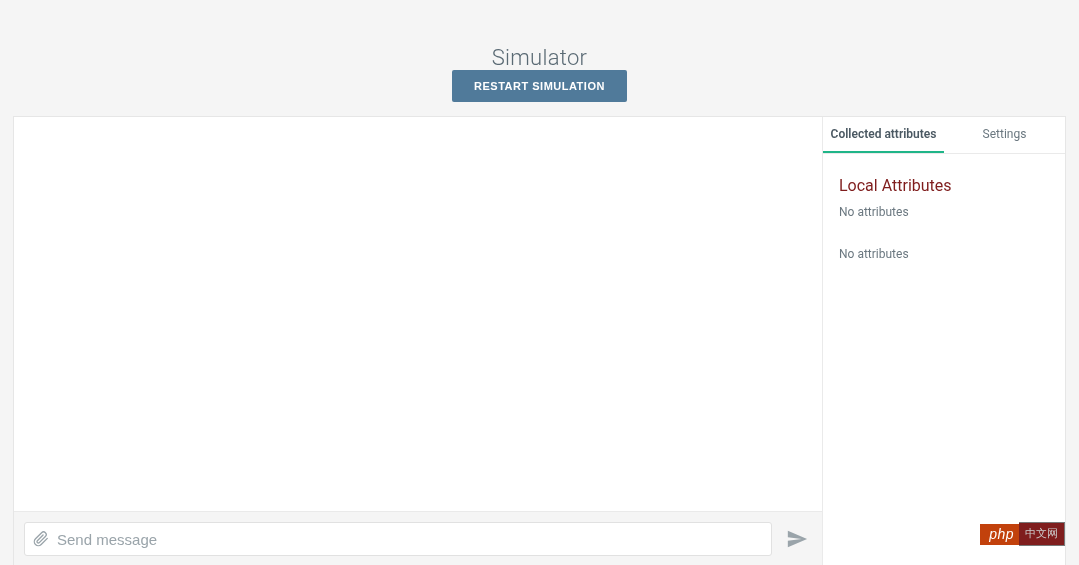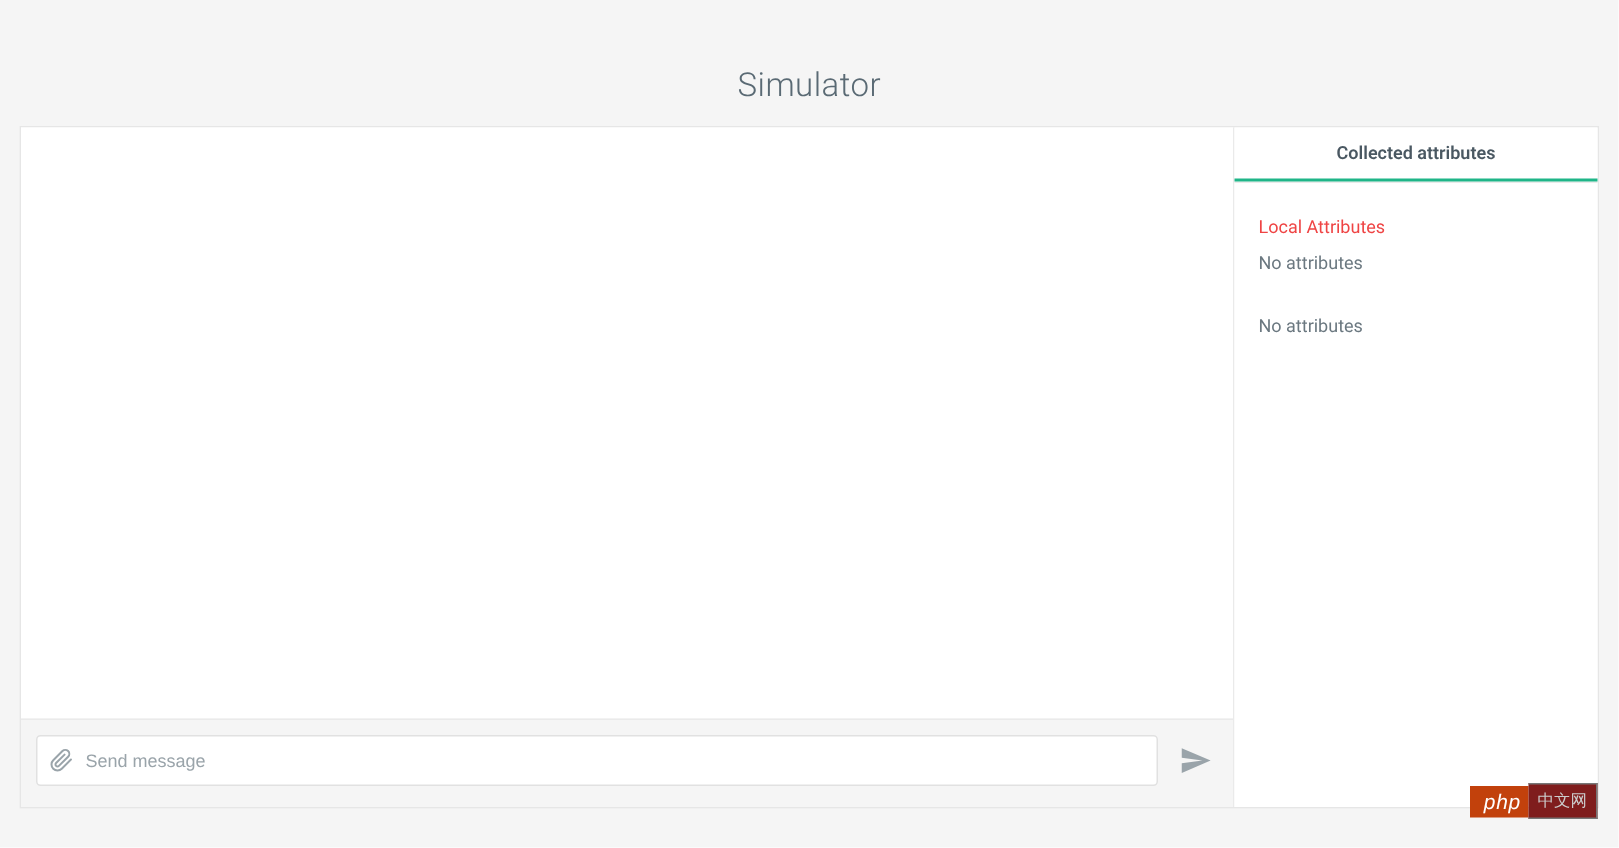--- a/index.html
+++ b/index.html
@@ -82,21 +82,21 @@
       color: #9aa4aa;
       margin-right: 8px;
       display: flex;
       align-items: center;
     }
     .message-input {
       flex: 1;
       border: none;
       outline: none;
       background: transparent;
-      font-size: 12px;
+      font-size: 15px;
       color: #ef4444;
       height: 100%;
     }
     .message-input::placeholder {
       color: #9aa4aa;
     }
     .send-button {
       background: none;
       border: none;
       cursor: pointer;
@@ -126,22 +126,22 @@
     }
     .tab.active {
       color: #4a5862;
       font-weight: 600;
       border-bottom: 2px solid #1fb588;
     }
     .tab-content {
       padding: 22px 16px;
     }
     .section-heading {
-      font-size: 12px;
-      color: #ef4444;
+      font-size: 16px;
+      color: #7f1d1d;
       font-weight: 400;
       margin-bottom: 10px;
     }
     .empty-text {
       font-size: 12px;
       color: #6b7880;
       margin-bottom: 28px;
     }
     .watermark {
       position: absolute;
@@ -169,20 +169,21 @@
       border-left: none;
     }
   </style>
 </head>
 <body>
 
 <div class="container">
 
   <div class="header">
     <h1 class="page-title">Simulator</h1>
+    <button class="restart-button">RESTART SIMULATION</button>
   </div>
 
   <div class="main-content">
 
     <div class="chat-panel">
       <div class="messages-area"></div>
       <div class="input-row">
         <div class="message-input-wrapper">
           <span class="attach-icon">
             <svg width="16" height="16" viewBox="0 0 24 24" fill="none" stroke="currentColor" stroke-width="2" stroke-linecap="round" stroke-linejoin="round">
@@ -195,20 +196,21 @@
           <svg width="22" height="22" viewBox="0 0 24 24" fill="currentColor">
             <path d="M2 21l21-9L2 3v7l15 2-15 2v7z"></path>
           </svg>
         </button>
       </div>
     </div>
 
     <div class="side-panel">
       <div class="tabs">
         <div class="tab active">Collected attributes</div>
+        <div class="tab">Settings</div>
       </div>
       <div class="tab-content">
         <div>
           <div class="section-heading">Local Attributes</div>
           <div class="empty-text">No attributes</div>
         </div>
         <div>
           <div class="empty-text">No attributes</div>
         </div>
       </div>

